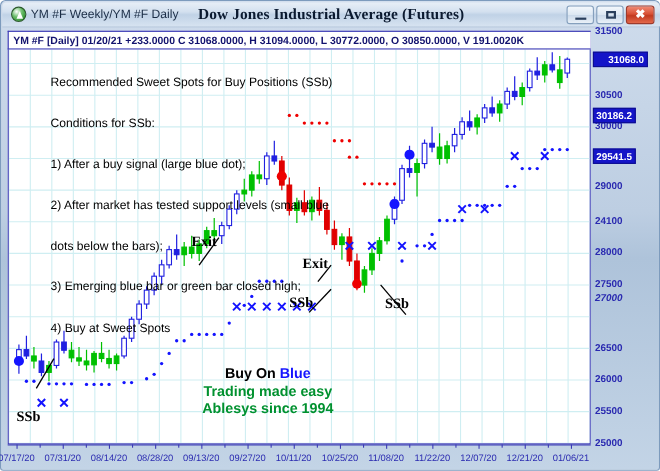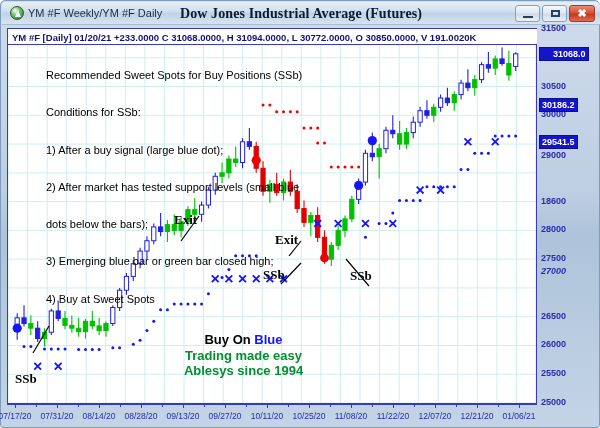--- a/index.html
+++ b/index.html
@@ -563,22 +563,22 @@
     <div><span class="c-black">Buy On </span><span class="c-blue">Blue</span></div>
     <div class="c-green">Trading made easy</div>
     <div class="c-green">Ablesys since 1994</div>
   </div>
 
 
   <div id="yaxis">
       <div class="ytick" style="top: -5px;">31500</div>
       <div class="ytick" style="top: 52.5385px;">30500</div>
       <div class="ytick" style="top: 81.3077px;">30000</div>
-      <div class="ytick" style="top: 122px;">29000</div>
-      <div class="ytick" style="top: 167.615px;">18600</div>
+      <div class="ytick" style="top: 136px;">29000</div>
+      <div class="ytick" style="top: 167.615px;">24100</div>
       <div class="ytick" style="top: 196.385px;">28000</div>
       <div class="ytick" style="top: 225.154px;">27500</div>
       <div class="ytick" style="top: 238px; font-style: italic;">27000</div>
       <div class="ytick" style="top: 282.692px;">26500</div>
       <div class="ytick" style="top: 311.462px;">26000</div>
       <div class="ytick" style="top: 340.231px;">25500</div>
       <div class="ytick" style="top: 369px;">25000</div>
       <div class="ytag" style="top: 18.8566px; padding-left: 13px;">31068.0</div>
       <div class="ytag" style="top: 69.594px;">30186.2</div>
       <div class="ytag" style="top: 106.689px;">29541.5</div>

